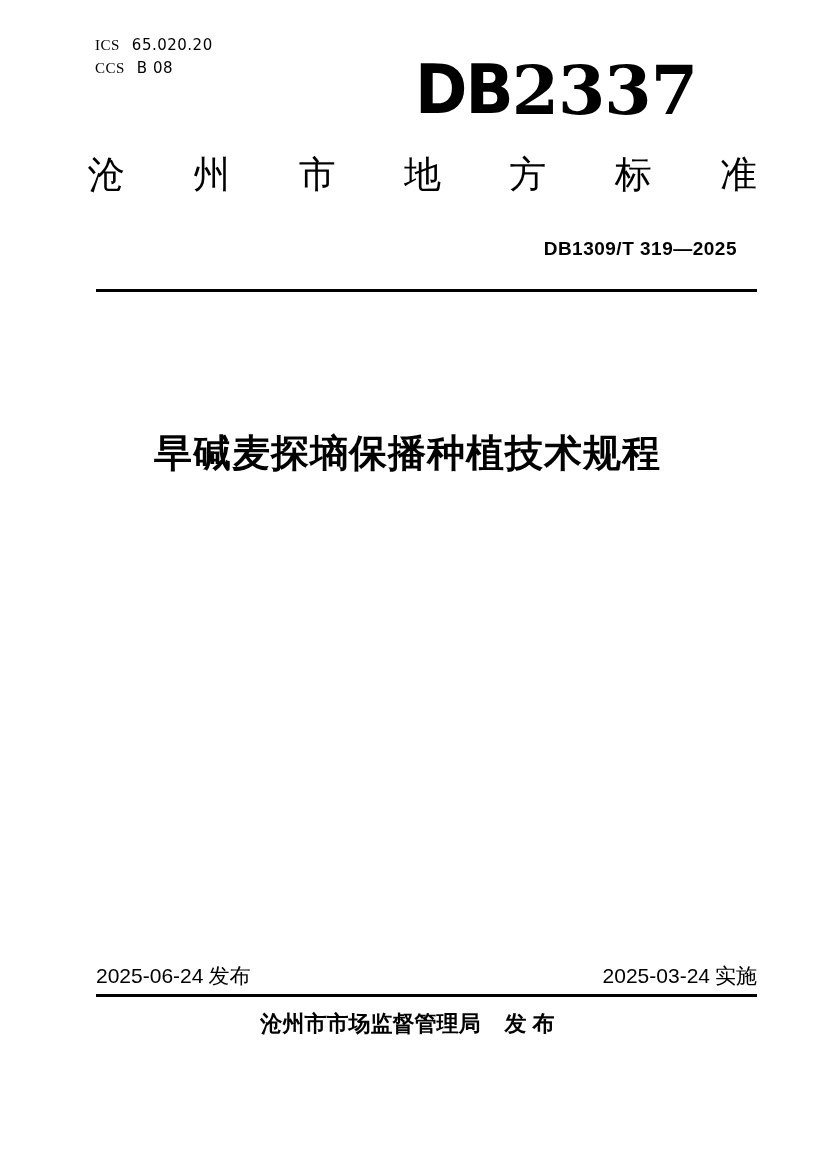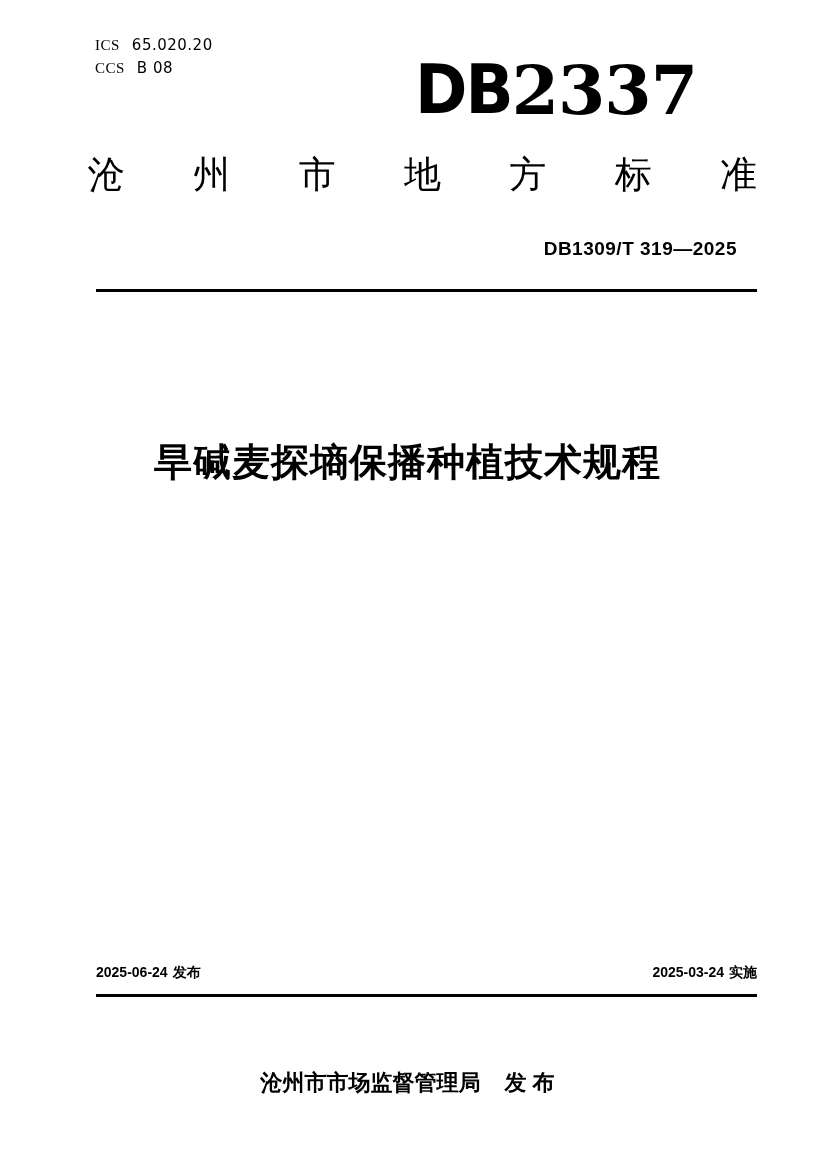--- a/index.html
+++ b/index.html
@@ -98,48 +98,48 @@
     background: #000000;
   }
   .rule.top-rule { top: 289px; }
   .rule.bottom-rule { top: 994px; }
 
   
   .doc-title {
     position: absolute;
     left: 0;
     right: 0;
-    top: 443px;
+    top: 434px;
     text-align: center;
     font-size: 38px;
     font-weight: bold;
     letter-spacing: 1px;
     line-height: 1;
   }
 
   
   .dates-row {
     position: absolute;
     left: 96px;
     right: 58px;
     top: 965px;
     display: flex;
     justify-content: space-between;
-    font-size: 14px;
-    font-weight: bold;
+    font-size: 21px;
+    font-weight: normal;
     line-height: 1;
   }
   .date-group { display: flex; align-items: baseline; gap: 5px; }
 
   
   .publisher-row {
     position: absolute;
     left: 0;
     right: 0;
-    top: 1072px;
+    top: 1013px;
     display: flex;
     justify-content: center;
     align-items: baseline;
     gap: 24px;
     font-size: 22px;
     font-weight: bold;
     line-height: 1;
   }
 </style>
 </head>

